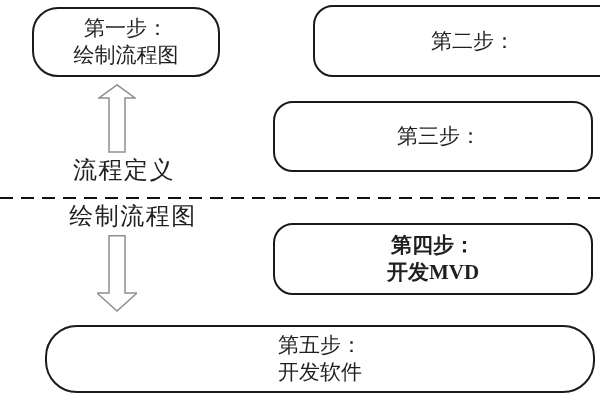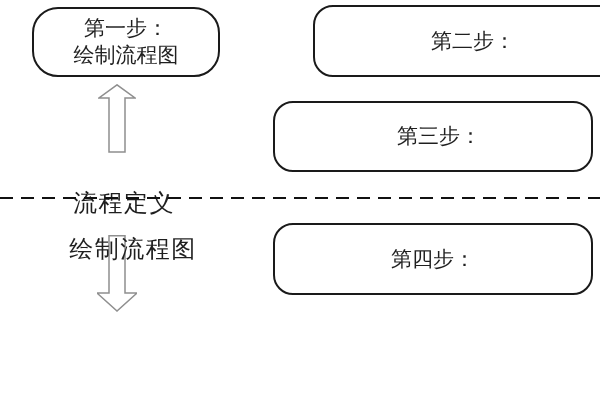--- a/index.html
+++ b/index.html
@@ -16,30 +16,30 @@
     display:flex;flex-direction:column;justify-content:center;align-items:center;
     box-sizing:border-box;
     color:#1f1f1f;
     font-size:21px;line-height:27px;
     text-align:center;
   }
   .node .l1,.node .l2{white-space:nowrap;}
   #box-step1{left:32px;top:7px;width:188px;height:70px;border-radius:26px;}
   #box-step2{left:273px;top:5px;width:320px;height:72px;border-radius:20px;margin-left:40px;}
   #box-step3{left:273px;top:101px;width:320px;height:71px;border-radius:20px;padding-left:12px;}
-  #box-step4{left:273px;top:223px;width:320px;height:72px;border-radius:20px;}
+  #box-step4{left:273px;top:223px;width:320px;height:72px;border-radius:20px;font-weight:bold;}
   #box-step5{left:45px;top:325px;width:550px;height:68px;border-radius:32px;}
   .divider{
     position:absolute;left:0;top:197px;width:600px;height:2px;
     background:repeating-linear-gradient(90deg,#111111 0 13px,transparent 13px 21px);
   }
   .phase-label{
     position:absolute;
     color:#1f1f1f;font-size:24px;line-height:26px;letter-spacing:1.5px;
-    white-space:nowrap;transform:translateX(-50%);margin-top:33px;
+    white-space:nowrap;transform:translateX(-50%);
   }
   #label-process{left:124px;top:157px;}
   #label-software{left:133px;top:203px;}
   .arrow{position:absolute;}
   #arrow-up{left:98px;top:84px;}
   #arrow-down{left:97px;top:235px;}
 </style>
 </head>
 <body>
 
@@ -53,22 +53,27 @@
   <div class="node" id="box-step2">
     <div class="l1">第二步：</div>
   </div>
 
   <div class="node" id="box-step3">
     <div class="l1">第三步：</div>
   </div>
 
   <div class="node" id="box-step4">
     <div class="l1">第四步：</div>
+    <div class="l2">开发MVD</div>
   </div>
 
+  <div class="node" id="box-step5">
+    <div class="l1">第五步：</div>
+    <div class="l2">开发软件</div>
+  </div>
 
   <svg class="arrow" id="arrow-up" width="38" height="69" viewBox="0 0 38 69">
     <polygon points="19,0.8 1,14 11,14 11,68 27,68 27,14 37,14" fill="#ffffff" stroke="#8f8f8f" stroke-width="1.5" stroke-linejoin="miter"></polygon>
   </svg>
 
   <svg class="arrow" id="arrow-down" width="40" height="77" viewBox="0 0 40 77">
     <polygon points="12,0.8 28,0.8 28,58 40,58 20,76 0,58 12,58" fill="#ffffff" stroke="#8f8f8f" stroke-width="1.5" stroke-linejoin="miter"></polygon>
   </svg>
 
   <div class="phase-label" id="label-process">流程定义</div>

